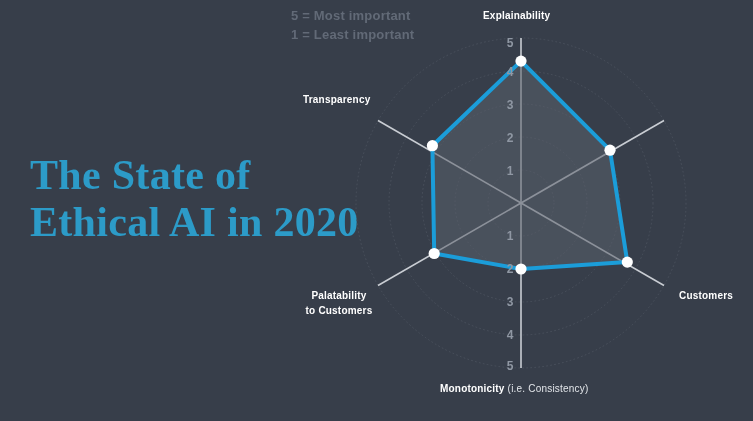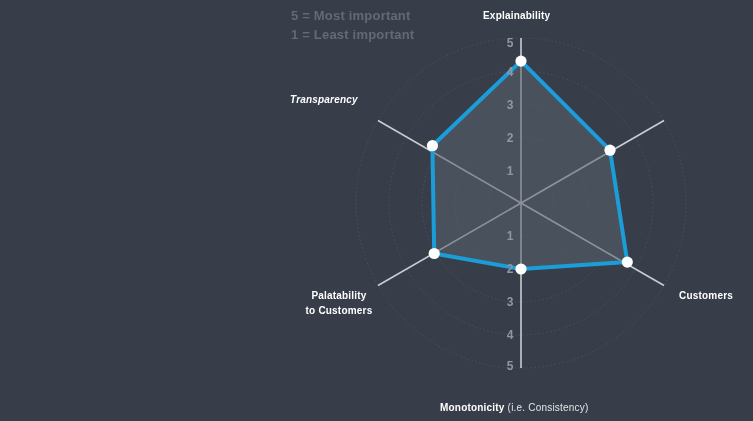--- a/index.html
+++ b/index.html
@@ -76,34 +76,38 @@
     white-space: nowrap;
     line-height: 15px;
   }
   .axis-label .sub {
     font-weight: normal;
     color: #E2E5E9;
   }
   #label-explainability { left: 483px; top: 8px; }
   #label-predictiveness { left: 655px; top: 92px; }
   #label-accuracy       { left: 679px; top: 288px; }
-  #label-monotonicity   { left: 440px; top: 381px; margin-top: 19px; }
+  #label-monotonicity   { left: 440px; top: 381px; }
   #label-palatability   { left: 303px; top: 288px; text-align: center; width: 72px; }
-  #label-transparency   { left: 290px; top: 92px; font-style: italic; }
+  #label-transparency   { left: 303px; top: 92px; }
 </style>
 </head>
 <body>
 
 <div id="page">
 
   <div id="legend">
     <div class="legend-line">5 = Most important</div>
     <div class="legend-line">1 = Least important</div>
   </div>
 
+  <div id="title-block">
+    <div class="title-line">The State of</div>
+    <div class="title-line">Ethical AI in 2020</div>
+  </div>
 
   <div id="chart-area">
     <svg width="753" height="421" viewBox="0 0 753 421">
       <g>
         <circle cx="521" cy="203" r="33" fill="none" stroke="#4A515D" stroke-width="1" stroke-dasharray="1.6 2.4"></circle>
         <circle cx="521" cy="203" r="66" fill="none" stroke="#4A515D" stroke-width="1" stroke-dasharray="1.6 2.4"></circle>
         <circle cx="521" cy="203" r="99" fill="none" stroke="#4A515D" stroke-width="1" stroke-dasharray="1.6 2.4"></circle>
         <circle cx="521" cy="203" r="132" fill="none" stroke="#4A515D" stroke-width="1" stroke-dasharray="1.6 2.4"></circle>
         <circle cx="521" cy="203" r="165" fill="none" stroke="#4A515D" stroke-width="1" stroke-dasharray="1.6 2.4"></circle>
       </g>

